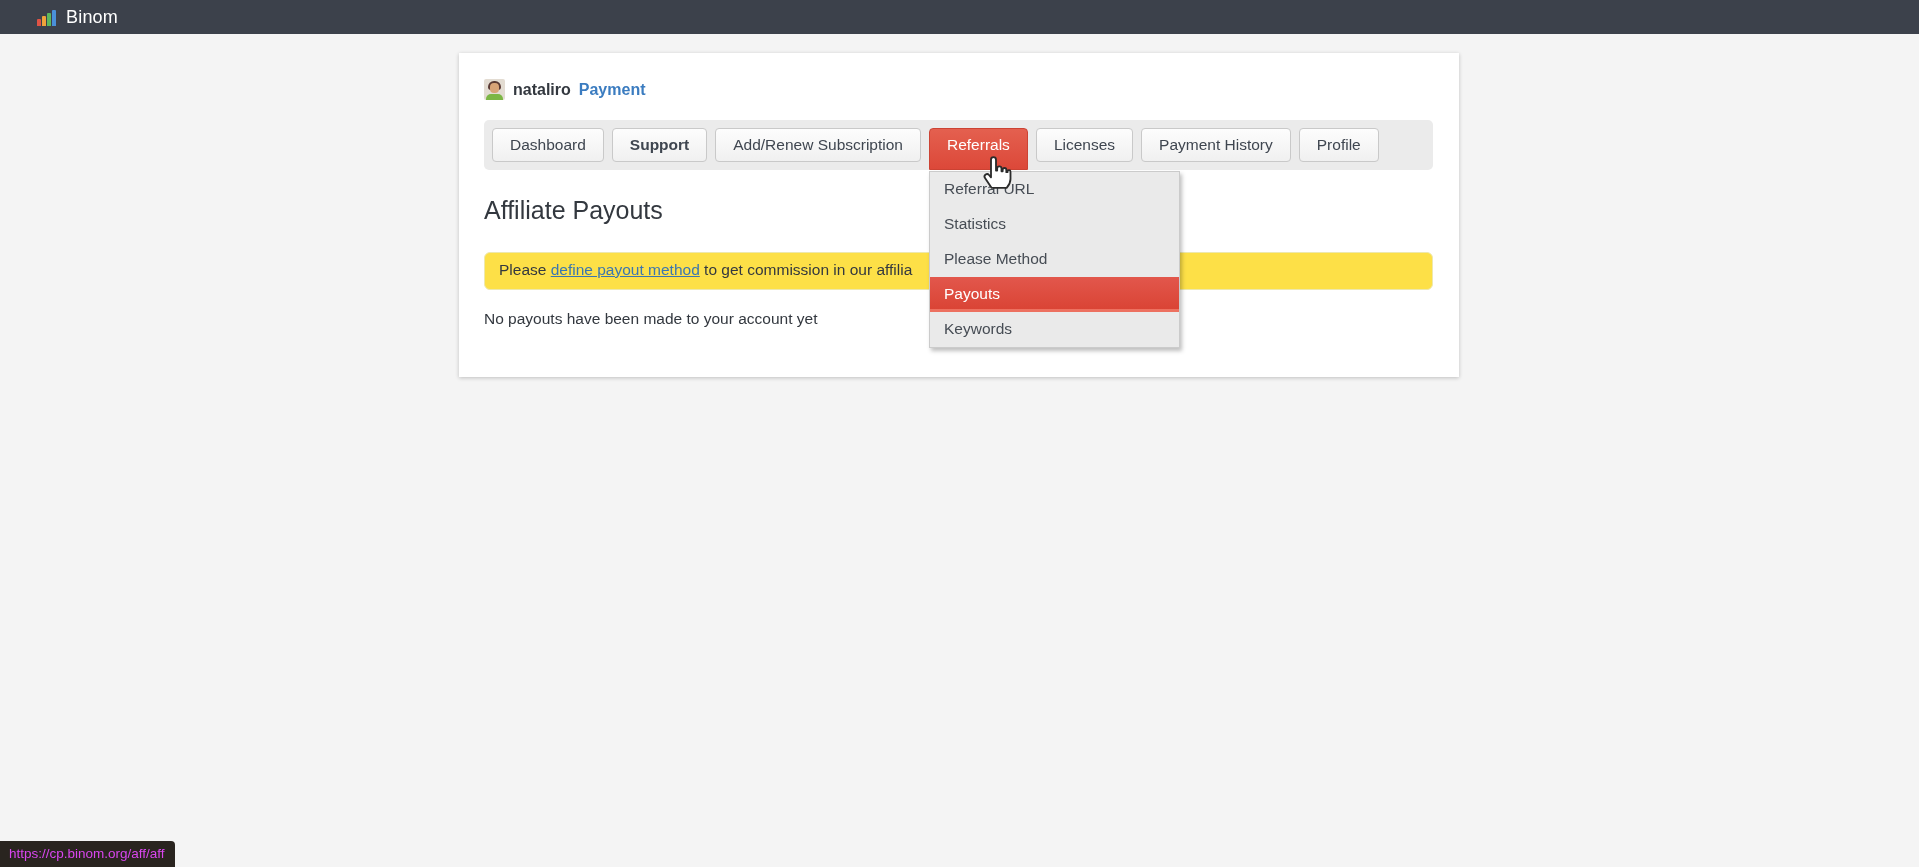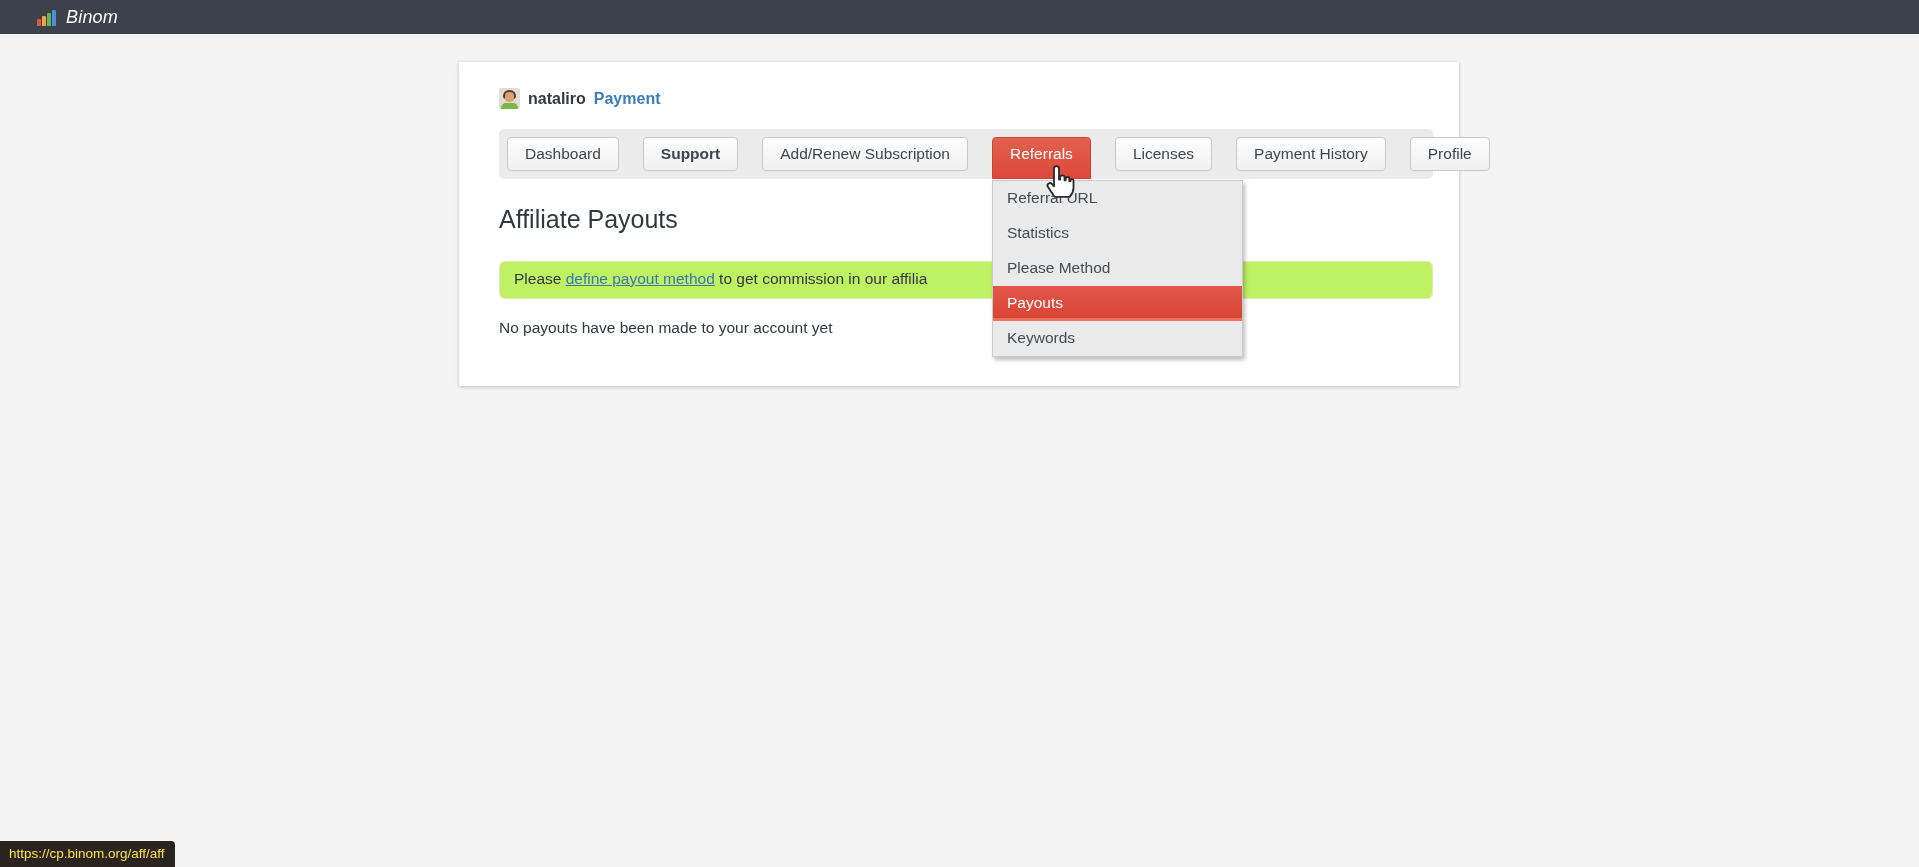--- a/index.html
+++ b/index.html
@@ -11,39 +11,38 @@
     position: relative;
   }
 
   
   .topbar {
     height: 34px;
     background: #3c414b;
     display: flex;
     align-items: center;
     padding-left: 37px;
-    font-style: italic;
   }
   .logo { display: flex; align-items: center; gap: 10px; }
   .logo-bars { display: flex; align-items: flex-end; gap: 1px; height: 17px; }
   .logo-bars i { display: block; width: 4px; border-radius: 1px 1px 0 0; }
   .logo-bars i:nth-child(1){ height: 7px;  background:#e05345; }
   .logo-bars i:nth-child(2){ height: 10px; background:#f0a33b; }
   .logo-bars i:nth-child(3){ height: 13px; background:#5cb85c; }
   .logo-bars i:nth-child(4){ height: 16px; background:#4a90d9; }
   .logo-text { color: #ffffff; font-size: 18px; letter-spacing: .2px; }
 
   
   .card {
     position: absolute;
-    left: 459px; top: 62px;
+    left: 459px; top: 53px;
     width: 1000px; height: 324px;
     background: #ffffff;
     box-shadow: 0 1px 4px rgba(0,0,0,.22);
-    padding: 26px 26px 0 40px;
+    padding: 26px 26px 0 25px;
   }
 
   
   .user-row { display: flex; align-items: center; gap: 8px; height: 21px; }
   .avatar {
     width: 21px; height: 21px;
     background: #e3dcd2;
     border-radius: 2px;
     position: relative;
     overflow: hidden;
@@ -71,21 +70,21 @@
 
   
   .tabstrip {
     margin-top: 20px;
     height: 50px;
     background: #ebebeb;
     border-radius: 5px;
     padding: 8px;
     display: flex;
     align-items: flex-start;
-    gap: 24px;
+    gap: 8px;
     position: relative;
   }
   .tab {
     height: 34px;
     padding: 0 17px;
     display: flex;
     align-items: center;
     font-size: 15.5px;
     color: #3f4650;
     background: linear-gradient(#fdfdfd, #f0f0f0);
@@ -141,21 +140,21 @@
   }
 
   
   .page-title {
     margin: 26px 0 27px 0;
     font-size: 25px;
     font-weight: 400;
     color: #33383f;
   }
   .notice {
-    background: #bef264;
+    background: #fde047;
     border: 1px solid #eee8ad;
     border-radius: 6px;
     padding: 8px 14px;
     font-size: 15.5px;
     color: #33383f;
     height: 38px;
   }
   .notice a {
     color: #3b76b0;
     text-decoration: underline;
@@ -165,21 +164,21 @@
     margin-top: 20px;
     font-size: 15.5px;
     color: #33383f;
   }
 
   
   .status-tooltip {
     position: fixed;
     left: 0; bottom: 0;
     background: #29241f;
-    color: #fde047;
+    color: #d946ef;
     font-size: 13.5px;
     padding: 5px 10px 6px 9px;
     border-radius: 0 4px 0 0;
     z-index: 50;
   }
 </style>
 </head>
 <body>
 
 <header class="topbar">

